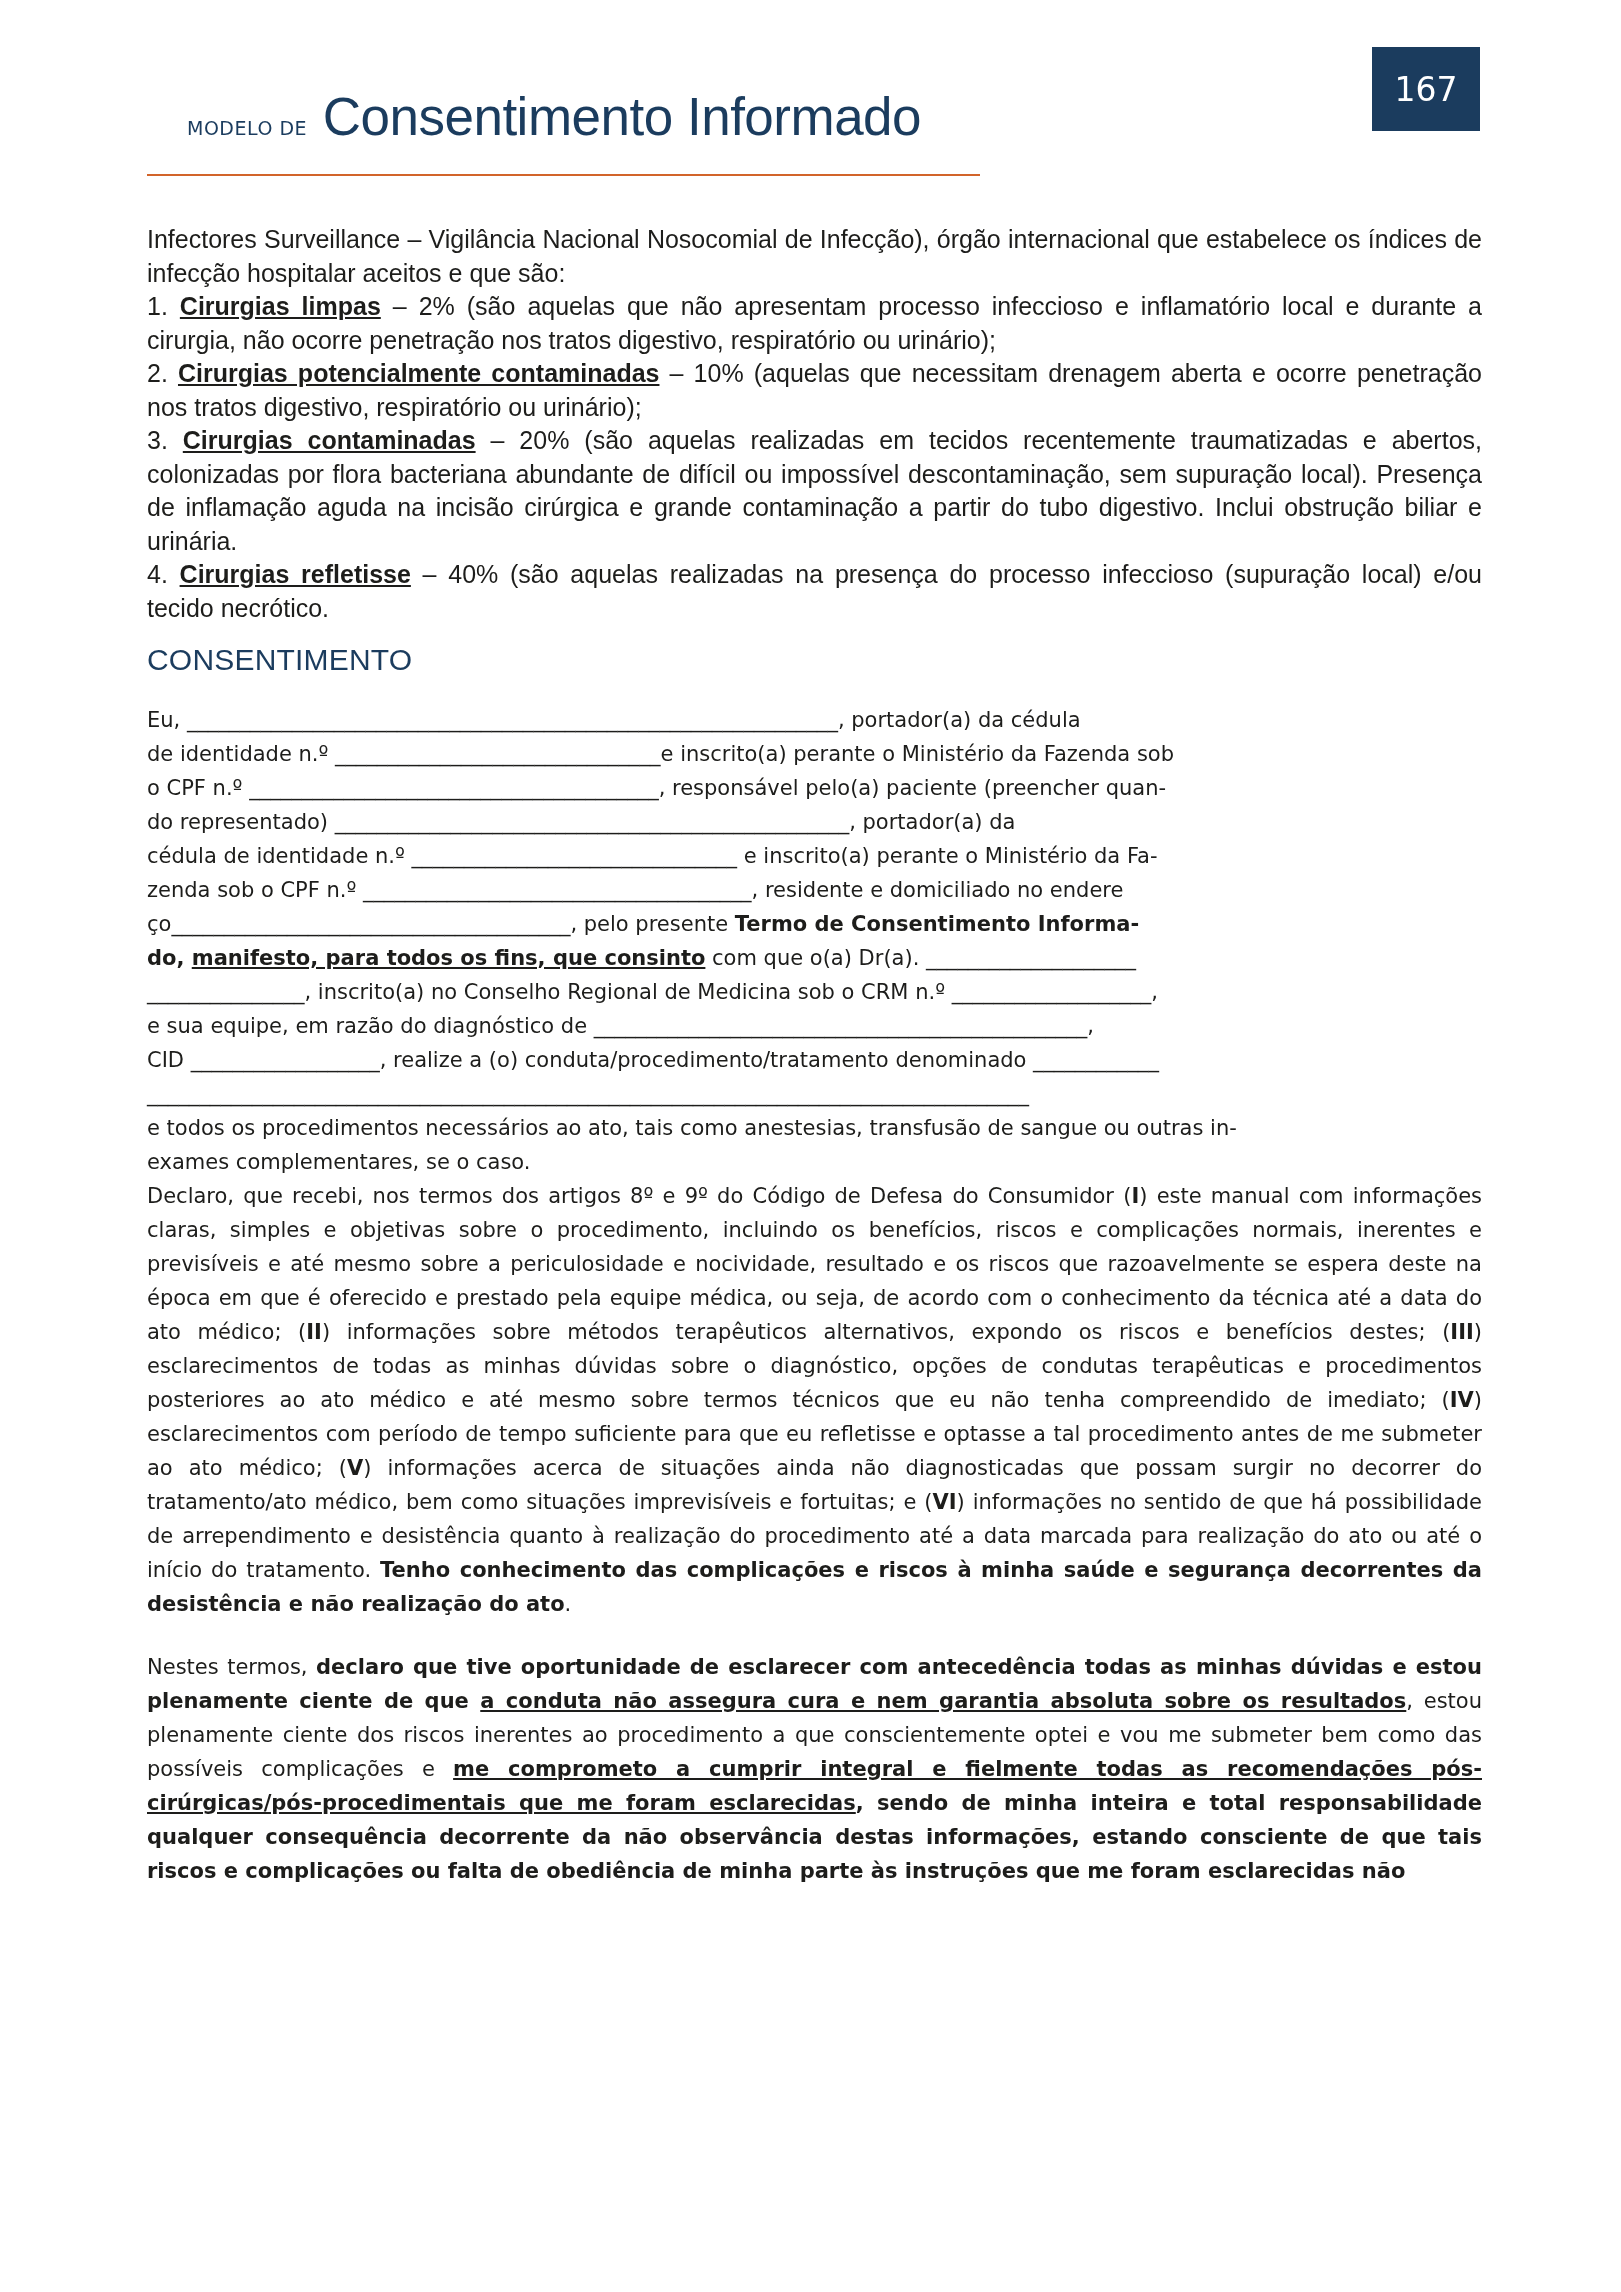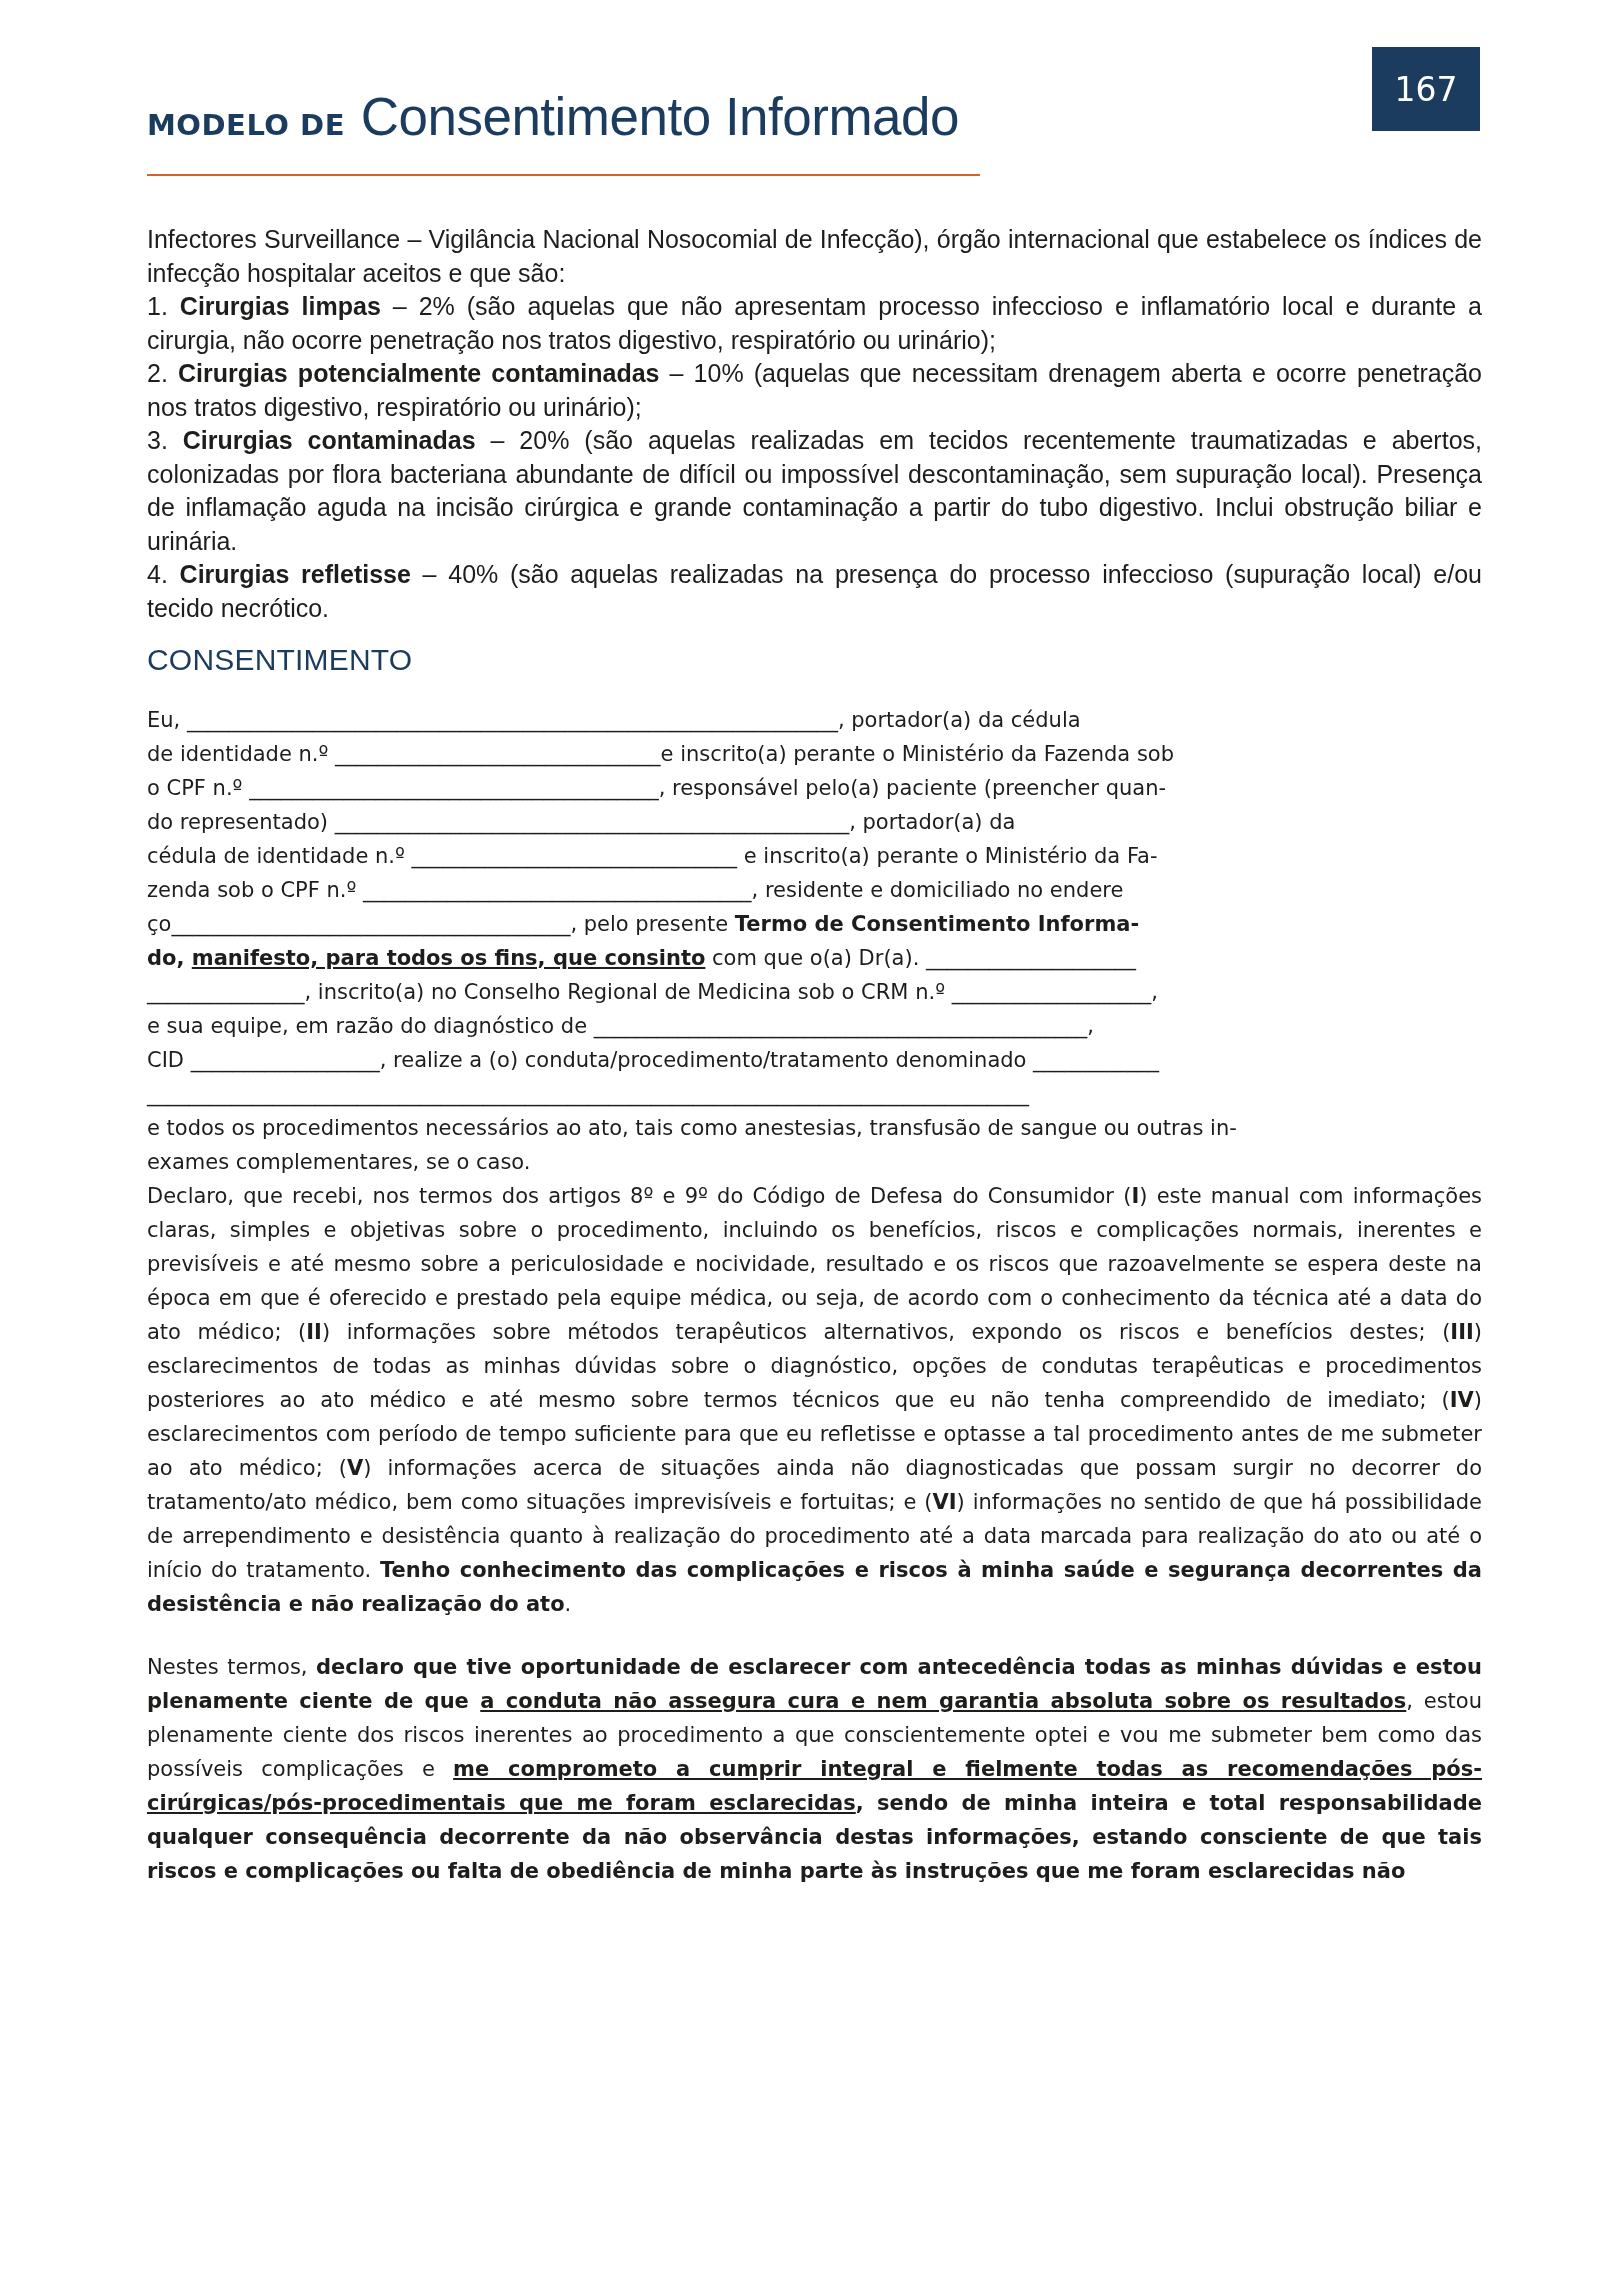--- a/index.html
+++ b/index.html
@@ -34,25 +34,26 @@
   .header-title-wrap {
     position: absolute;
     left: 147px;
     top: 86px;
     display: flex;
     align-items: baseline;
     white-space: nowrap;
   }
   .header-pre {
     font-family: "DejaVu Sans", sans-serif;
-    font-weight: bold;
-    font-size: 29px;
+    font-weight: normal;
+    font-size: 19px;
     letter-spacing: 0.5px;
     color: #1b3c5e;
     text-transform: uppercase;
+    margin-left: 40px;
   }
   .header-main {
     font-family: Liberation Sans, sans-serif;
     font-weight: normal;
     font-size: 53px;
     color: #1b3c5e;
     margin-left: 15.7px;
     letter-spacing: -0.5px;
   }
   .header-rule {
@@ -89,21 +90,21 @@
   .para-block {
     font-family: "Liberation Sans", sans-serif;
     font-size: 25px;
     line-height: 1.34;
     text-align: justify;
     color: #1d1d1b;
   }
   .para-block p {
     margin: 0;
   }
-  .para-block b { font-weight: bold; }
+  .para-block b { font-weight: bold; text-decoration: underline; }
 
   .section-heading {
     font-family: "Liberation Sans", sans-serif;
     font-size: 30px;
     color: #1b3c5e;
     margin-top: 18px;
     margin-bottom: 25.5px;
     letter-spacing: 0.2px;
   }
 

